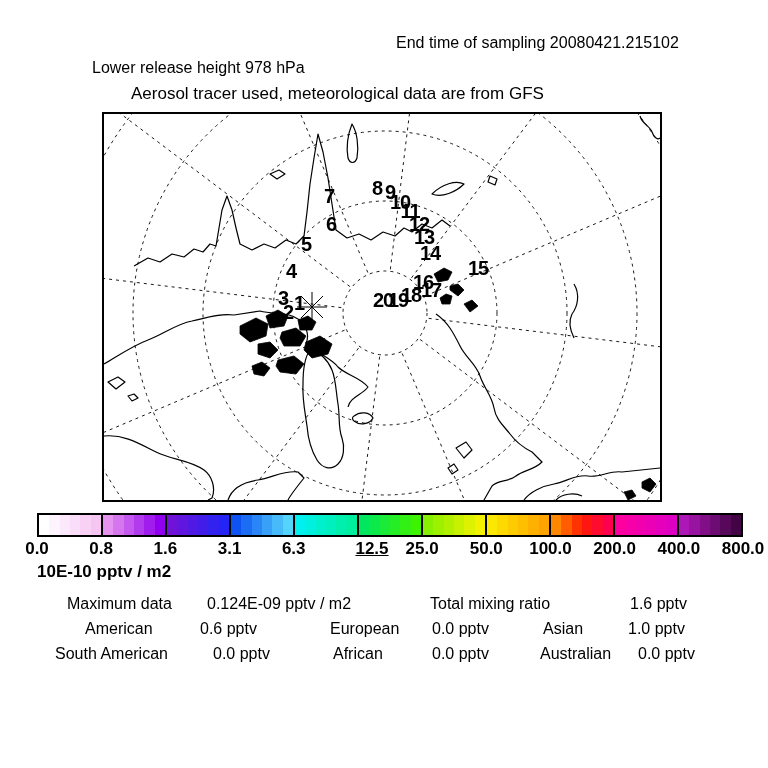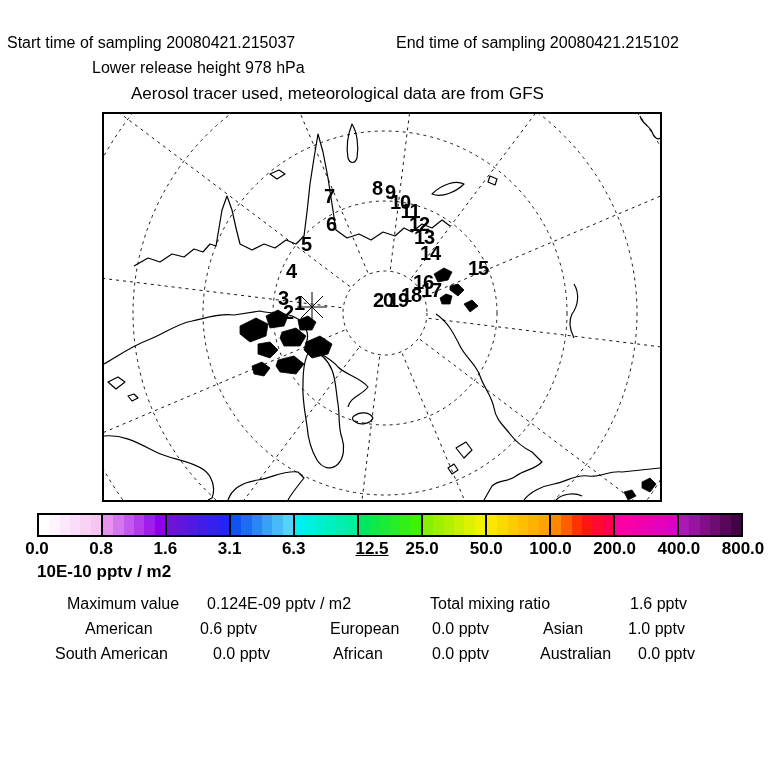--- a/index.html
+++ b/index.html
@@ -37,21 +37,20 @@
     font-size:17px;font-weight:700;white-space:nowrap;
   }
   .cunit{left:37px;top:562px;width:706px;text-align:left;font-size:17px;font-weight:700;}
   .stat{font-size:16px;}
 </style>
 </head>
 <body>
 
 <div class="canvas">
 
-  <div class="abs h2a">Start time of sampling 20080421.215037</div>
   <div class="abs h2b">End time of sampling 20080421.215102</div>
   <div class="abs h3a">Lower release height  978 hPa</div>
   <div class="abs h4">Aerosol tracer used, meteorological data are from GFS</div>
 
   <div class="map">
     <svg width="556" height="386" viewBox="0 0 556 386">
       <g id="graticule" fill="none" stroke="#000" stroke-width="0.9" stroke-dasharray="3,4">
           <circle cx="281" cy="199" r="42"></circle>
           <circle cx="281" cy="199" r="112"></circle>
           <circle cx="281" cy="199" r="182"></circle>
@@ -236,21 +235,21 @@
       <span class="cb-tick" style="left: 422.091px;">25.0</span>
       <span class="cb-tick" style="left: 486.273px;">50.0</span>
       <span class="cb-tick" style="left: 550.455px;">100.0</span>
       <span class="cb-tick" style="left: 614.636px;">200.0</span>
       <span class="cb-tick" style="left: 678.818px;">400.0</span>
       <span class="cb-tick" style="left: 743px;">800.0</span>
     </div>
   <div class="abs cunit">10E-10 pptv / m2</div>
 
   <div>
-    <span class="abs stat" style="left:67px;top:595px;">Maximum value</span>
+    <span class="abs stat" style="left:67px;top:595px;">Maximum data</span>
     <span class="abs stat" style="left:207px;top:595px;">0.124E-09 pptv / m2</span>
     <span class="abs stat" style="left:430px;top:595px;">Total mixing ratio</span>
     <span class="abs stat" style="left:630px;top:595px;">1.6 pptv</span>
 
     <span class="abs stat" style="left:85px;top:620px;">American</span>
     <span class="abs stat" style="left:200px;top:620px;">0.6 pptv</span>
     <span class="abs stat" style="left:330px;top:620px;">European</span>
     <span class="abs stat" style="left:432px;top:620px;">0.0 pptv</span>
     <span class="abs stat" style="left:543px;top:620px;">Asian</span>
     <span class="abs stat" style="left:628px;top:620px;">1.0 pptv</span>

